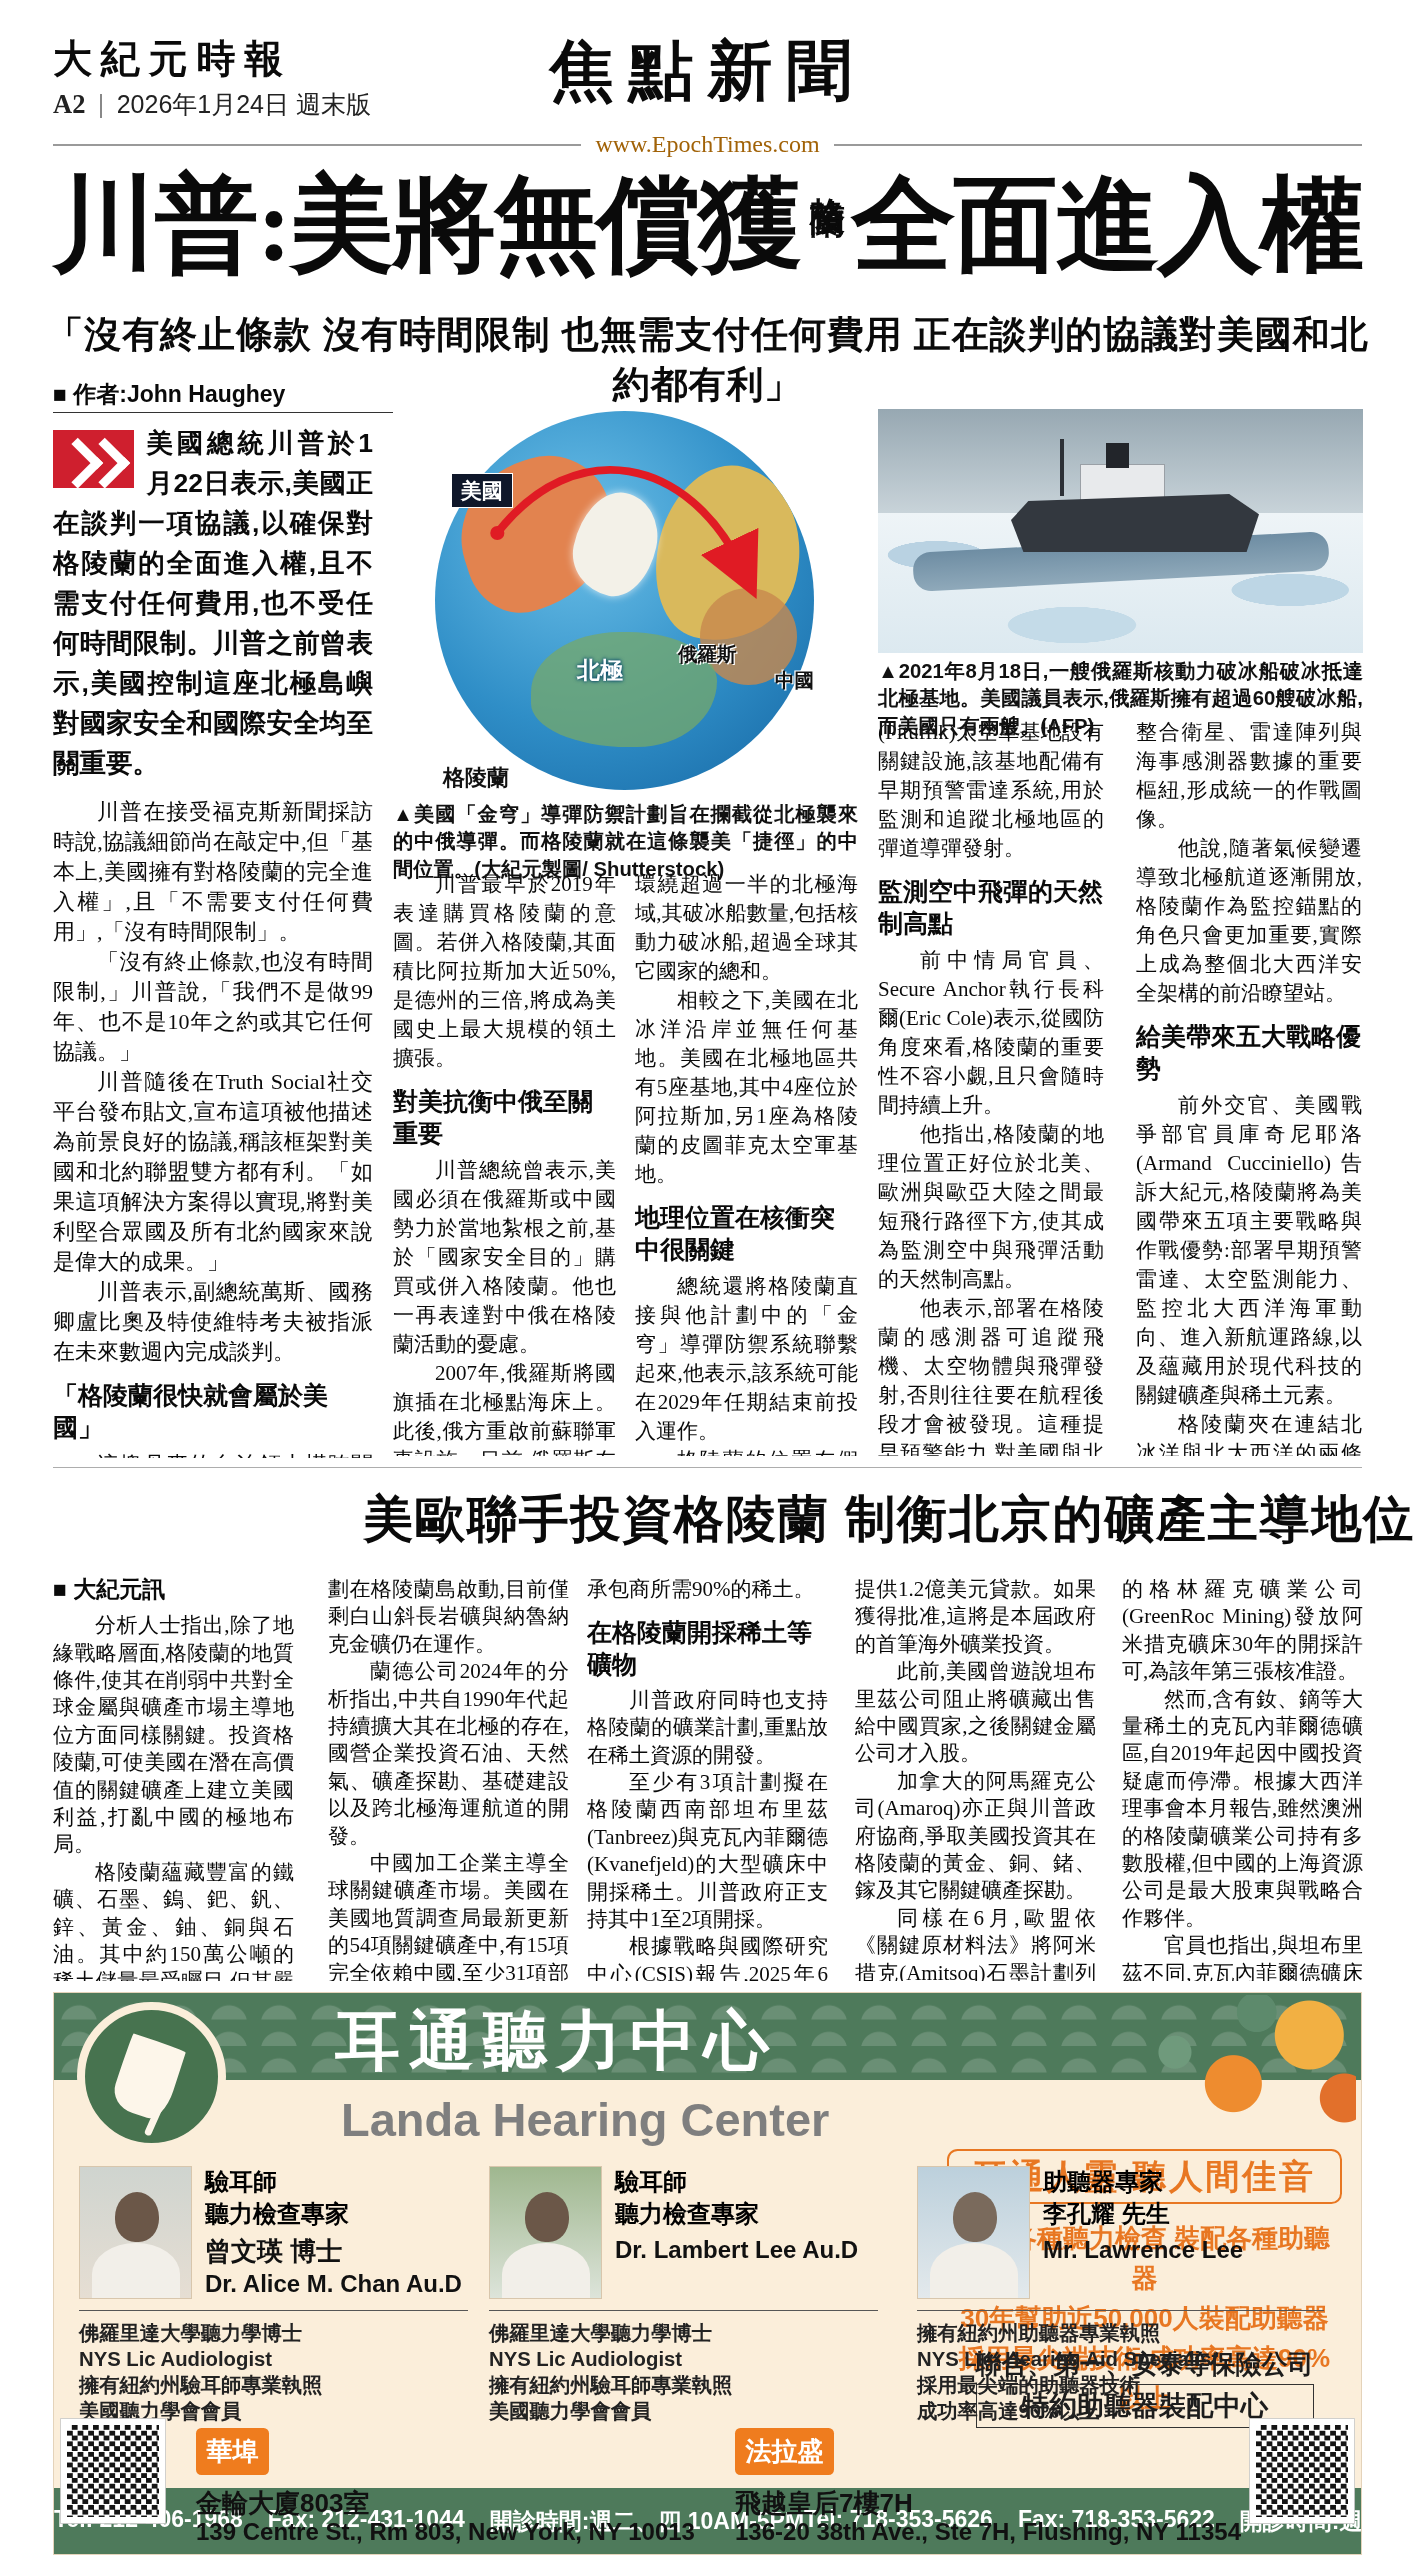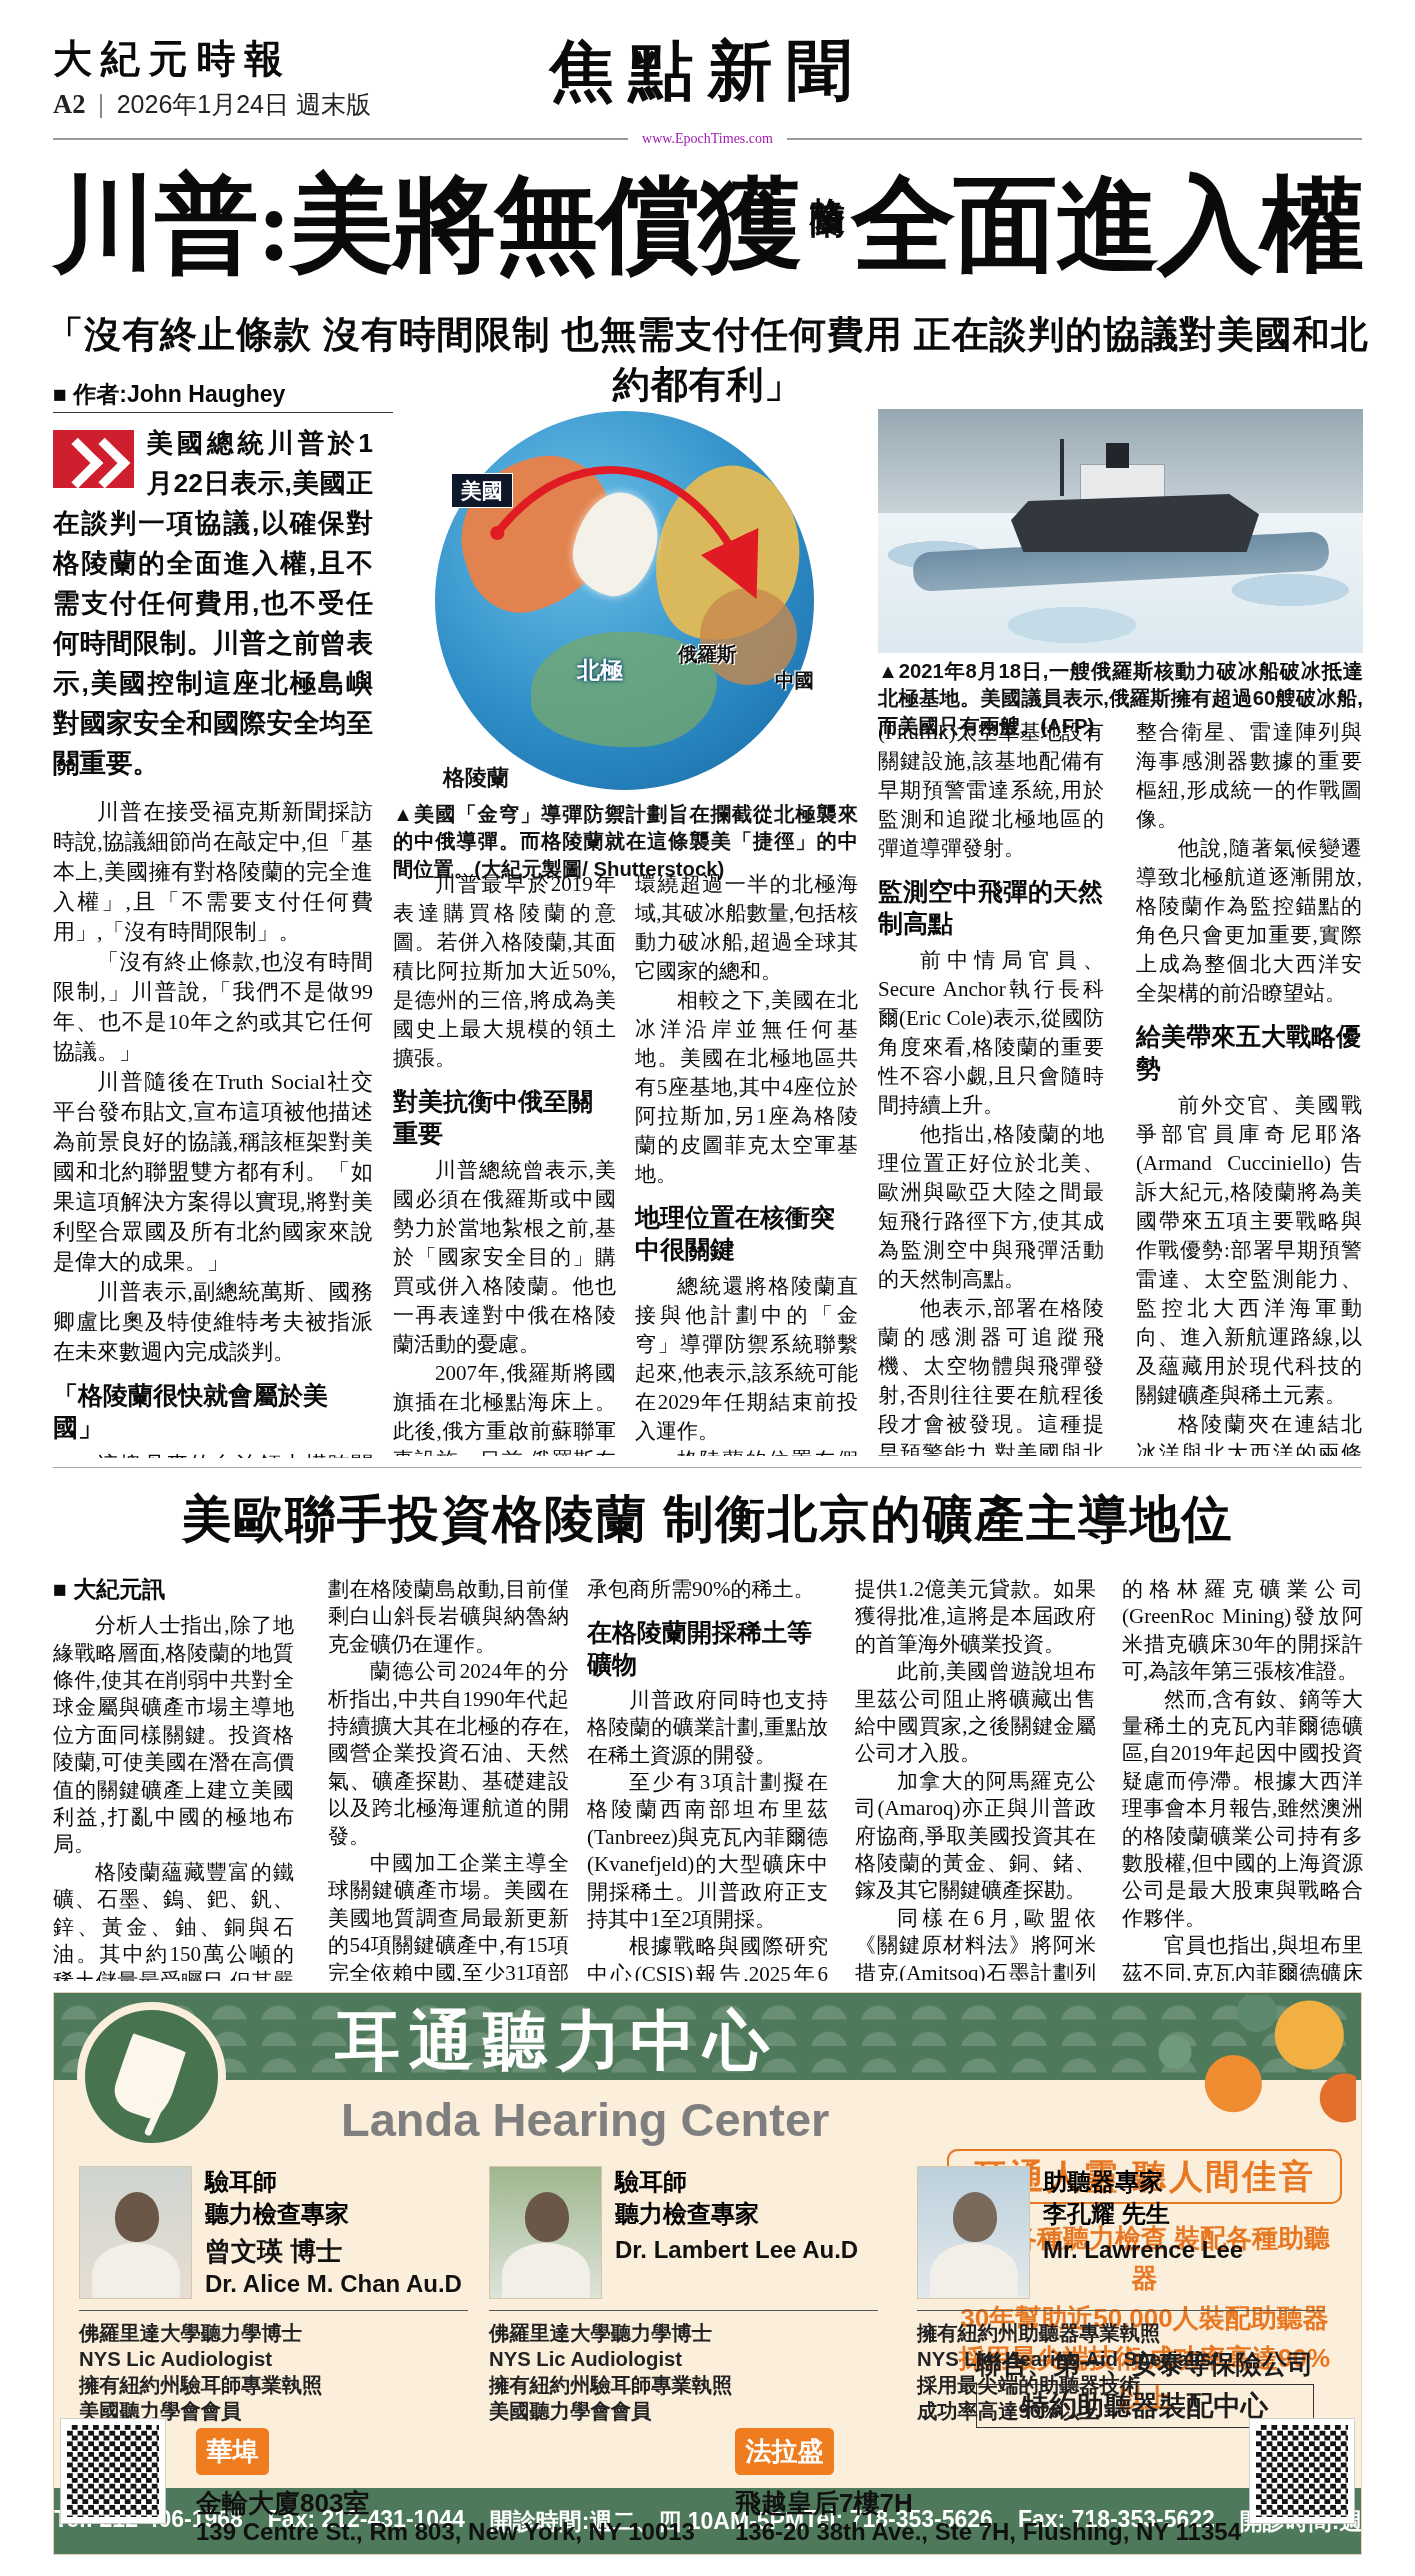--- a/index.html
+++ b/index.html
@@ -10,21 +10,21 @@
 
   
   .masthead{left:53px;top:32px;font-size:39px;font-weight:bold;letter-spacing:8.8px;font-family:"Liberation Serif","DejaVu Serif",serif;}
   .pageinfo{left:53px;top:88px;font-size:25px;font-family:"Liberation Sans","DejaVu Sans",sans-serif;color:#222;}
   .pageinfo .pno{font-family:"Liberation Serif",serif;font-weight:bold;font-size:26.5px;margin-right:12.4px;}
   .pageinfo .sep{color:#888;margin-right:12.4px;}
   .section-title{left:0;top:26.5px;width:1415px;text-align:center;font-size:65px;font-weight:900;letter-spacing:14px;
                  font-family:"Liberation Sans","DejaVu Sans",sans-serif;}
   .urlline{left:53px;top:131px;width:1309px;display:flex;align-items:center;gap:14px;}
   .urlline .rule{flex:1;border-top:2.7px solid #9a9a9a;height:0;}
-  .urlline .url{font-size:14px;color:#a21caf;}
+  .urlline .url{font-size:24px;color:#a16207;}
 
   
   .headline{left:35px;top:170px;width:1345px;display:flex;align-items:flex-start;justify-content:center;}
   .headline .big{font-size:104px;font-weight:900;letter-spacing:-1.8px;line-height:1.05;white-space:nowrap;}
   .headline .stack{writing-mode:vertical-rl;text-orientation:upright;font-size:35px;font-weight:900;
                    height:117px;margin:0 1.8px;letter-spacing:1.8px;}
   .subhead{left:35px;top:310px;width:1345px;text-align:center;font-size:37px;font-weight:bold;
            font-family:"Liberation Sans","DejaVu Sans",sans-serif;letter-spacing:0.9px;}
 
   
@@ -82,21 +82,21 @@
       linear-gradient(#eef4f7,#dce9f0);}
   .channel{position:absolute;left:35px;top:133px;width:416px;height:39px;background:linear-gradient(#6e8da3,#8fa9ba);transform:rotate(-3deg);border-radius:17.7px;}
   .ship-hull{position:absolute;left:133px;top:85px;width:248px;height:58px;background:#33383f;
              clip-path:polygon(0 45%,7% 12%,88% 0,100% 35%,95% 100%,5% 100%);}
   .ship-top{position:absolute;left:202px;top:55px;width:85px;height:37px;background:#e8eaec;border:1.8px solid #9aa0a6;}
   .ship-stack{position:absolute;left:228px;top:34px;width:23px;height:25px;background:#22252a;}
   .ship-mast{position:absolute;left:182px;top:30px;width:4.4px;height:57px;background:#2c3036;}
 
   
   .divider{left:53px;top:1467px;width:1309px;border-top:1.8px solid #adadad;height:0;}
-  .a2-head{left:0;top:1486px;width:1415px;text-align:center;font-size:50px;font-weight:900;letter-spacing:1.8px;
+  .a2-head{left:0;top:1486px;width:1415px;text-align:right;font-size:50px;font-weight:900;letter-spacing:1.8px;
            font-family:"Liberation Sans","DejaVu Sans",sans-serif;}
   .a2col{top:1576px;width:241px;height:405px;font-size:21px;line-height:27.4px;}
   .a2c1{left:53px;}  .a2c2{left:328px;} .a2c3{left:587px;} .a2c4{left:855px;} .a2c5{left:1122px;}
 
   
   .ad{left:53px;top:1992px;width:1309px;height:563px;background:#fbeeda;border:0.9px solid #e4d3ba;overflow:hidden;}
   .ad .band{position:absolute;left:0;top:0;width:100%;height:87px;background-color:#4e7a5b;
     background-image:radial-gradient(circle at 50% 115%,rgba(255,255,255,.16) 0 17.7px,transparent 18.6px);
     background-size:50px 26.5px;}
   .ad-logo{position:absolute;left:23px;top:8.8px;width:149px;height:149px;border-radius:50%;background:#47734f;

